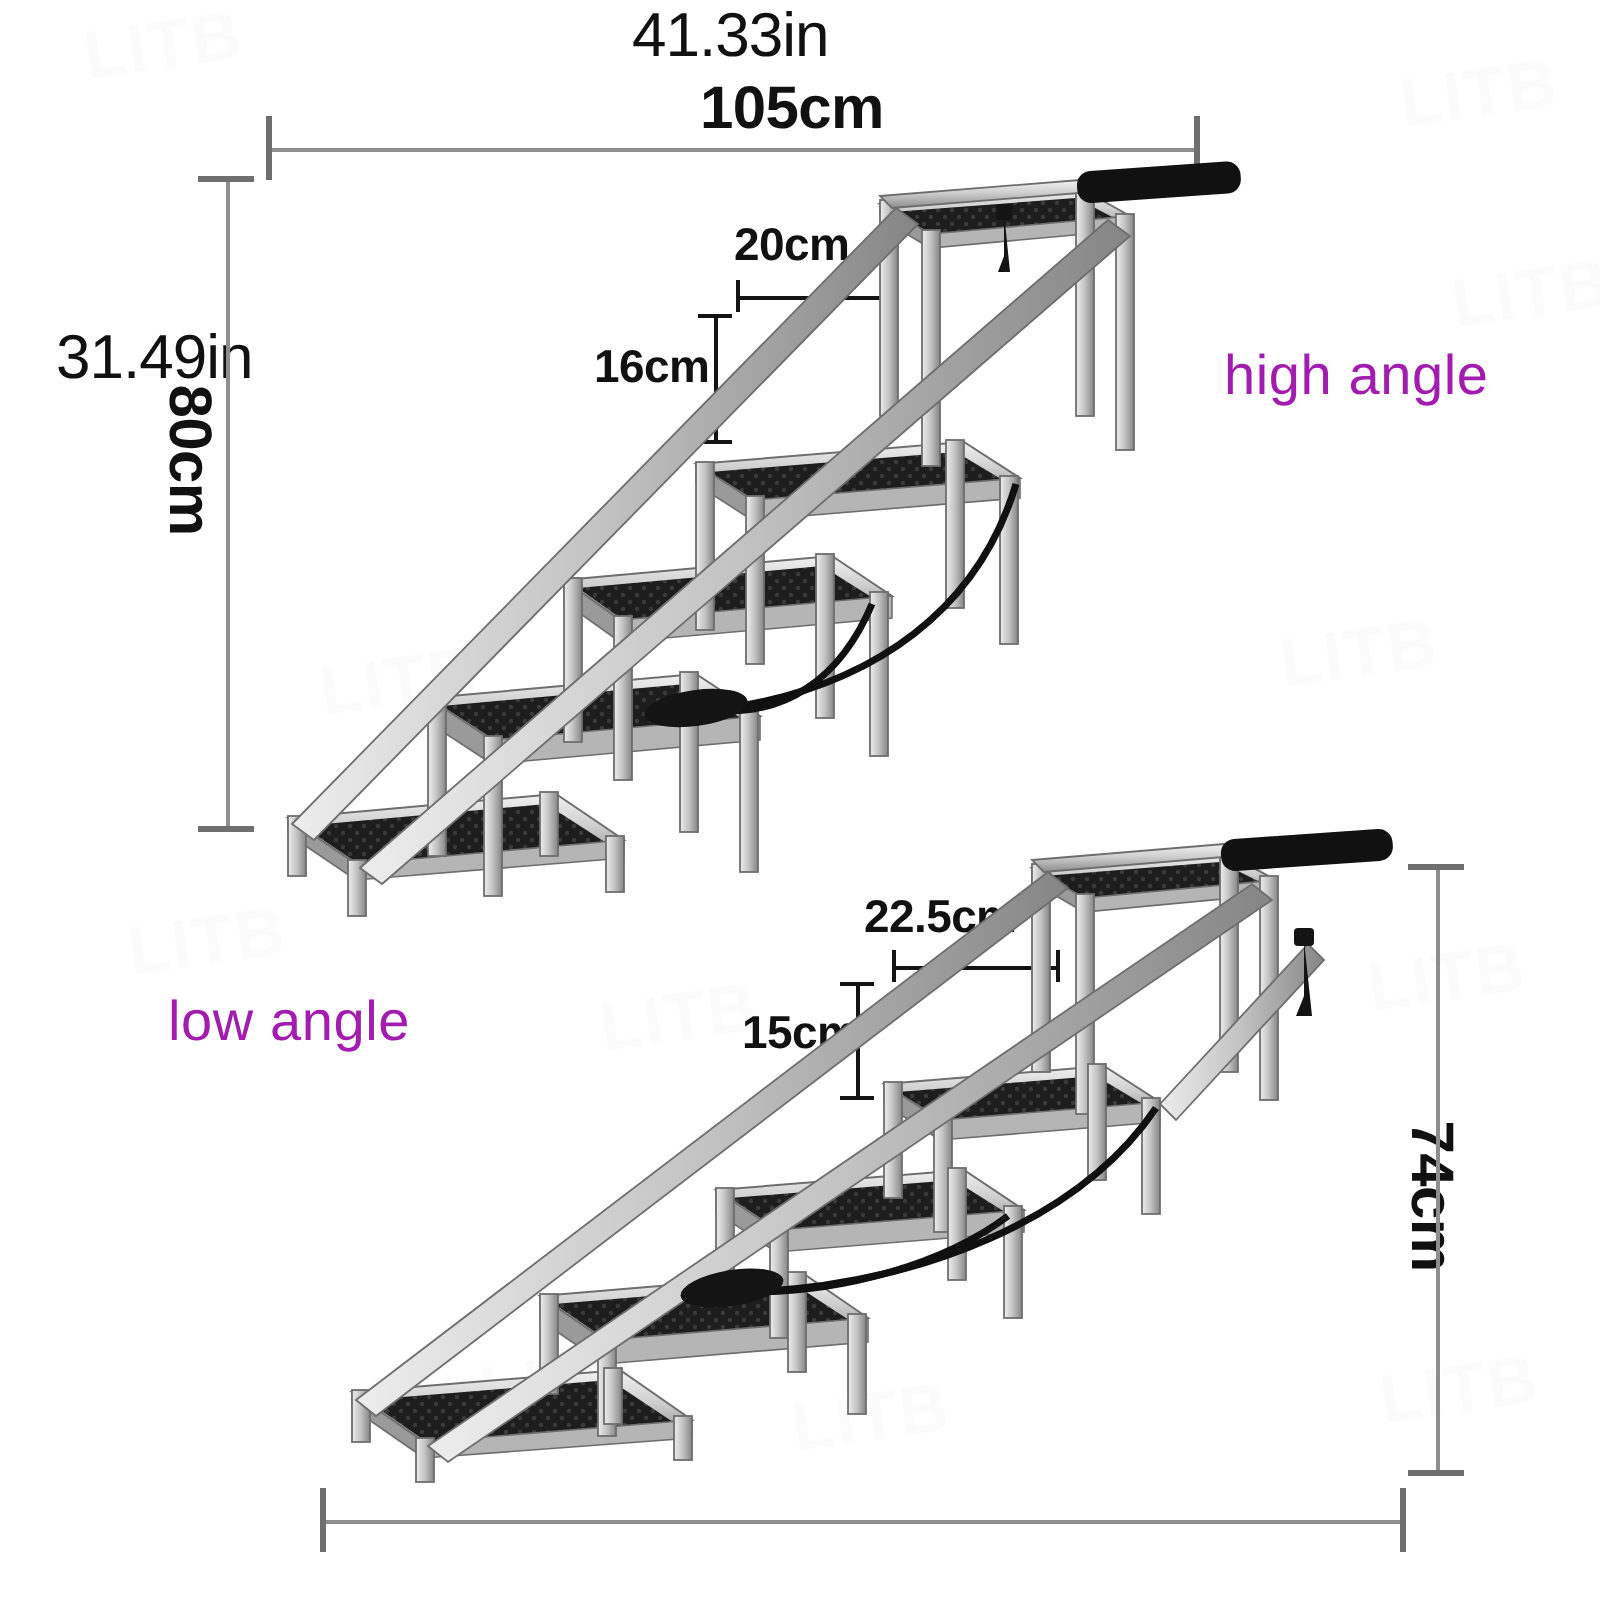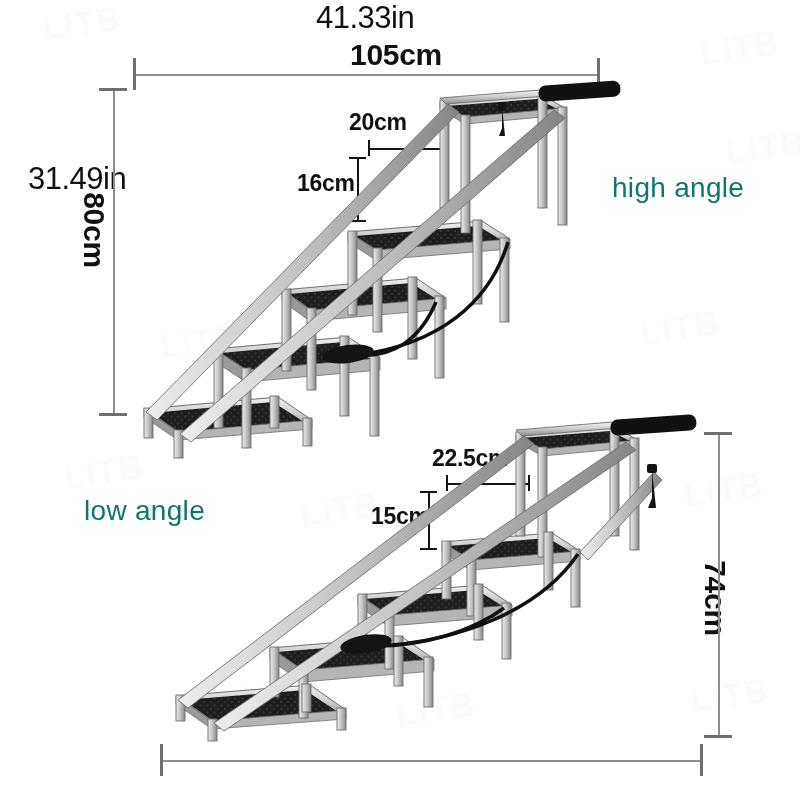--- a/index.html
+++ b/index.html
@@ -43,21 +43,21 @@
     font-weight: 700;
     letter-spacing: -0.3px;
   }
   .rot90 {
     transform-origin: 50% 50%;
     transform: rotate(90deg);
   }
   .angle-label {
     font-size: 28px;
     font-weight: 400;
-    color: #0f766e;
+    color: #a21caf;
     letter-spacing: 0.3px;
     white-space: nowrap;
   }
 
   
   .dline-h {
     position: absolute;
     height: 0;
     border-top: 2px solid #8e8e8e;
   }
@@ -140,21 +140,21 @@
 
   <div class="dim-label dim-in" style="left:28px; top:163px;text-align:right;">31.49in</div>
   <div class="dim-label dim-cm rot90" style="left:56px; top:215px;">80cm</div>
 
   <div class="dline-v" style="left:113px; top:88px; height:325px;"></div>
   <div class="cap-h" style="left:99px; top:88px; width:28px;"></div>
   <div class="cap-h" style="left:99px; top:413px; width:28px;"></div>
 
   <div class="angle-label abs" style="left:612px; top:172px;">high angle</div>
 
-  <div class="dim-label dim-cm-small" style="left:349px; top:111px;">20cm</div>
+  <div class="dim-label dim-cm-small" style="left:367px; top:111px;">20cm</div>
   <div class="idline-h" style="left:368px; top:148px; width:72px;"></div>
   <div class="icap-v" style="left:368px; top:140px; height:16px;"></div>
   <div class="icap-v" style="left:440px; top:140px; height:16px;"></div>
 
   <div class="dim-label dim-cm-small" style="left:297px; top:172px;">16cm</div>
   <div class="idline-v" style="left:357px; top:157px; height:63px;"></div>
   <div class="icap-h" style="left:349px; top:157px; width:17px;"></div>
   <div class="icap-h" style="left:349px; top:220px; width:17px;"></div>
 
   <div class="product" style="left:110px; top:82px; width:500px; height:340px;">

